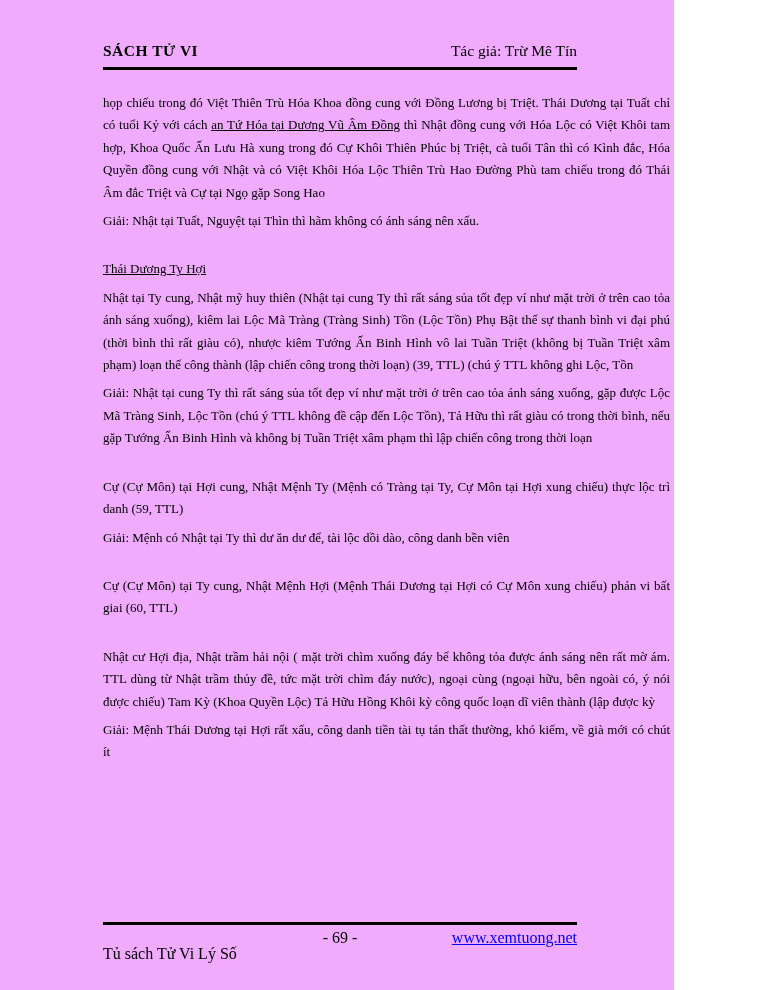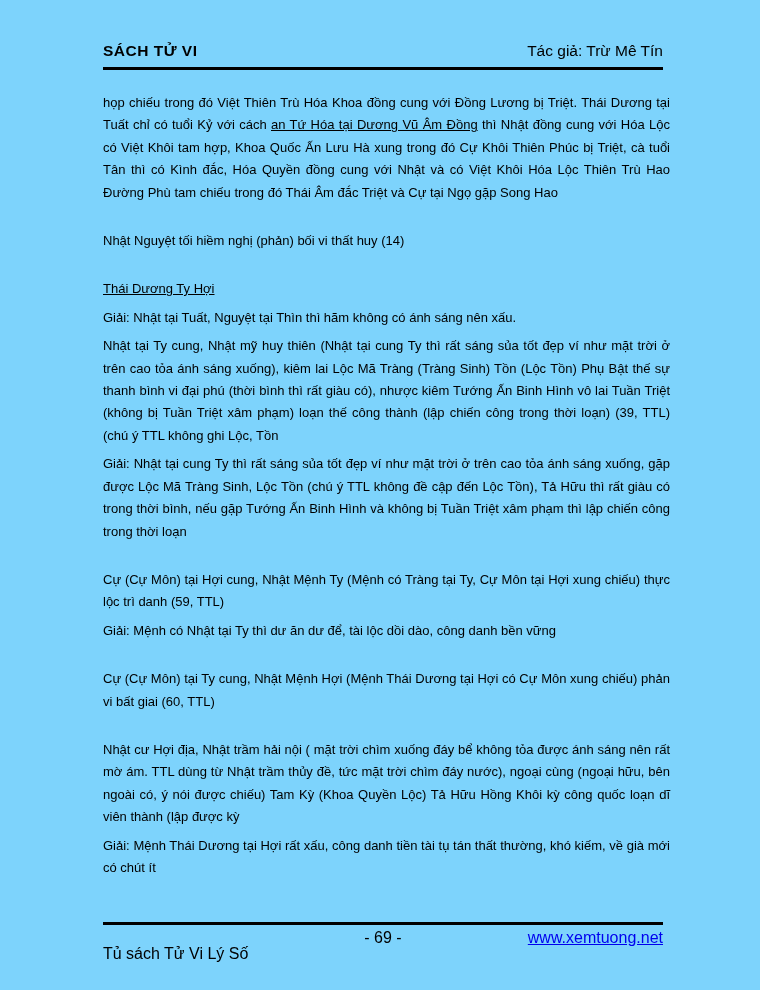--- a/index.html
+++ b/index.html
@@ -1,22 +1,22 @@
 <!DOCTYPE html>
 <html><head>
 <meta charset="utf-8">
 <style>
   html, body { margin: 0; padding: 0; background: #ffffff; }
   .page {
     position: relative;
-    width: 760px;
+    width: 674px;
     height: 990px;
-    background: #7dd3fc;
+    background: #f0abfc;
     color: #000000;
-    font-family: Liberation Sans, sans-serif;
+    font-family: Liberation Serif, serif;
     overflow: hidden;
   }
   .header {
     position: absolute;
     left: 103px;
     right: 97px;
     top: 42px;
     display: flex;
     justify-content: space-between;
     align-items: baseline;
@@ -73,27 +73,26 @@
 <div class="page">
 
   <div class="header">
     <span class="left">SÁCH TỬ VI</span>
     <span class="right">Tác giả: Trừ Mê Tín</span>
   </div>
   <div class="header-rule"></div>
 
   <div class="body-text">
       <p class="para"><span>họp chiếu trong đó  Việt Thiên Trù Hóa Khoa đồng cung với Đồng Lương bị Triệt. Thái Dương tại Tuất chỉ có tuổi Kỷ với cách </span><span class="underline">an Tứ Hóa tại Dương Vũ Âm Đồng</span><span> thì Nhật đồng cung với Hóa Lộc có Việt Khôi tam hợp, Khoa Quốc Ấn Lưu Hà xung trong  đó Cự Khôi Thiên Phúc bị Triệt, cà tuổi Tân thì có Kình đắc, Hóa Quyền đồng cung với Nhật và có Việt Khôi Hóa Lộc Thiên Trù Hao Đường Phù tam chiếu trong đó Thái Âm đắc Triệt và Cự tại Ngọ gặp Song Hao</span></p>
-      <p class="para gap"><span>Nhật Nguyệt tối hiềm nghị (phản) bối vi thất huy  (14)</span></p>
+      <p class="para"><span>Giải: Nhật tại Tuất, Nguyệt tại Thìn thì hãm không có ánh sáng nên xấu.</span></p>
       <p class="para gap heading"><span class="underline">Thái Dương Ty Hợi</span></p>
-      <p class="para"><span>Giải: Nhật tại Tuất, Nguyệt tại Thìn thì hãm không có ánh sáng nên xấu.</span></p>
       <p class="para"><span>Nhật tại Ty cung, Nhật mỹ huy thiên (Nhật tại cung Ty thì rất sáng sủa tốt đẹp ví như mặt trời ở trên cao tỏa ánh sáng xuống), kiêm lai Lộc Mã Tràng (Tràng Sinh) Tồn (Lộc Tồn) Phụ Bật thế sự thanh bình vi đại phú (thời bình thì rất giàu có), nhược kiêm Tướng Ấn Binh Hình vô lai Tuần Triệt (không bị Tuần Triệt xâm phạm) loạn thế công thành (lập chiến công trong thời loạn) (39, TTL) (chú ý TTL không ghi Lộc, Tồn</span></p>
       <p class="para"><span>Giải: Nhật tại cung Ty thì rất sáng sủa tốt đẹp ví như mặt trời ở trên cao tỏa ánh sáng xuống, gặp được Lộc Mã Tràng Sinh, Lộc Tồn (chú ý TTL không đề cập đến Lộc Tồn), Tả Hữu thì rất giàu có trong thời bình, nếu gặp Tướng Ấn Binh Hình và không bị Tuần Triệt xâm phạm thì lập chiến công trong thời loạn</span></p>
       <p class="para gap"><span>Cự (Cự Môn) tại Hợi cung, Nhật Mệnh Ty (Mệnh có Tràng tại Ty, Cự Môn tại Hợi xung chiếu) thực lộc trì danh  (59, TTL)</span></p>
-      <p class="para"><span>Giải: Mệnh có Nhật tại Ty thì dư ăn dư để, tài lộc dồi dào, công danh bền vững</span></p>
+      <p class="para"><span>Giải: Mệnh có Nhật tại Ty thì dư ăn dư để, tài lộc dồi dào, công danh bền viên</span></p>
       <p class="para gap"><span>Cự (Cự Môn) tại Ty cung, Nhật Mệnh Hợi (Mệnh Thái Dương tại Hợi có Cự Môn xung chiếu) phản vi bất giai  (60, TTL)</span></p>
       <p class="para gap"><span>Nhật cư Hợi địa, Nhật trầm hải nội ( mặt trời chìm xuống đáy bể không tỏa được ánh sáng nên rất mờ ám. TTL dùng từ Nhật trầm thủy đề, tức mặt trời chìm đáy nước), ngoại cùng (ngoại hữu, bên ngoài có, ý nói được chiếu) Tam Kỳ (Khoa Quyền Lộc) Tả Hữu Hồng Khôi kỳ công quốc loạn dĩ viên thành (lập được kỳ</span></p>
       <p class="para"><span>Giải: Mệnh Thái Dương tại Hợi rất xấu, công danh tiền tài tụ tán thất thường, khó kiếm, về già mới có chút ít</span></p>
     </div>
 
   <div class="footer-rule"></div>
   <div class="footer">
     <span class="left">Tủ sách Tử Vi Lý Số</span>
     <span class="center">- 69 -</span>
     <a class="right" href="#" style="color: rgb(0, 0, 238);">www.xemtuong.net</a>

